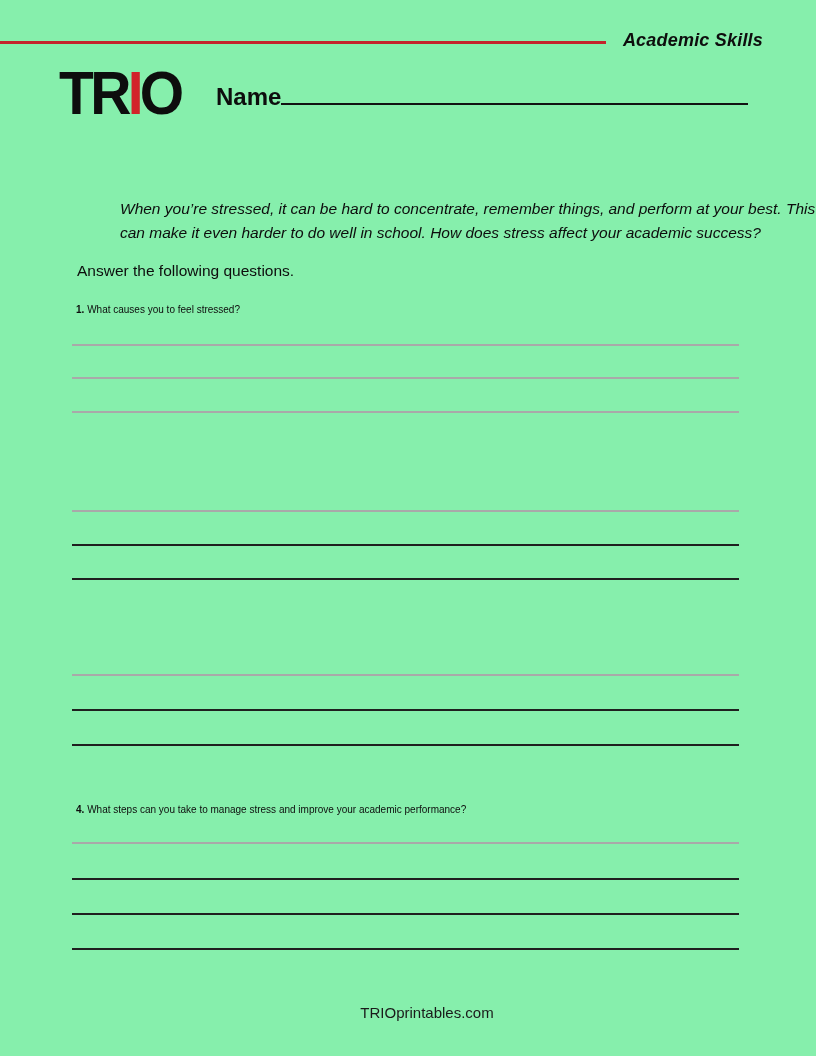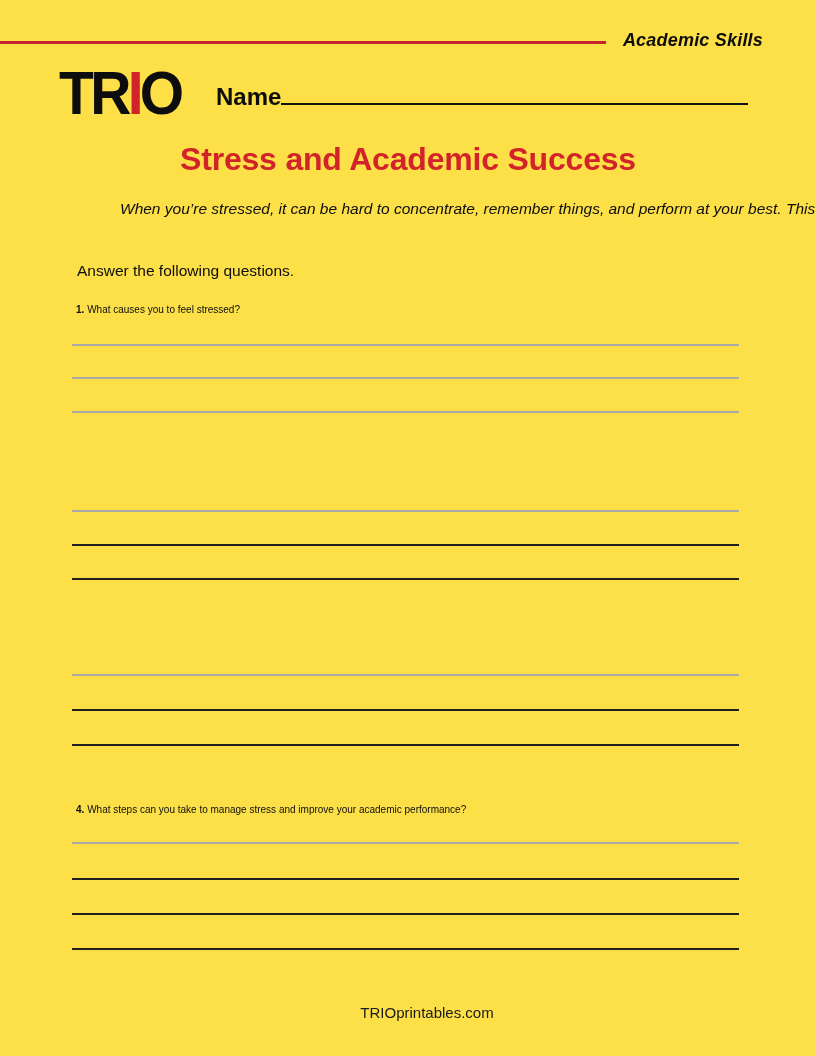--- a/index.html
+++ b/index.html
@@ -9,21 +9,21 @@
     --answer-line-dark: #1F1F1F;
     --text: #111111;
   }
   * { margin: 0; padding: 0; box-sizing: border-box; }
   html, body { background: #ffffff; }
   .page {
     position: relative;
     width: 816px;
     height: 1056px;
     margin: 0 auto;
-    background: #fde047;
+    background: #86efac;
     font-family: "Liberation Sans", sans-serif;
     color: var(--text);
     overflow: hidden;
   }
   .top-rule {
     position: absolute;
     left: 0; top: 41px;
     width: 606px; height: 3px;
     background: var(--rule-red);
   }
@@ -121,24 +121,24 @@
 <div class="page">
 
   <div class="top-rule"></div>
   <div class="category">Academic Skills</div>
 
   <div class="logo"><span>TR</span><span class="accent">I</span><span>O</span></div>
 
   <div class="name-label">Name</div>
   <div class="name-line"></div>
 
-  <h1 class="title">Stress and Academic Success</h1>
 
   <div class="intro">
     <span>When you’re stressed, it can be hard to concentrate, remember things, and perform at your best. This</span>
+    <span>can make it even harder to do well in school. How does stress affect your academic success?</span>
   </div>
 
   <div class="instruction">Answer the following questions.</div>
 
   <div class="question" style="top:300px">
     <span class="qnum">1.</span>
     <span>What causes you to feel stressed?</span>
   </div>
   <div class="aline light" style="top:344px"></div>
   <div class="aline light" style="top:377px"></div>

